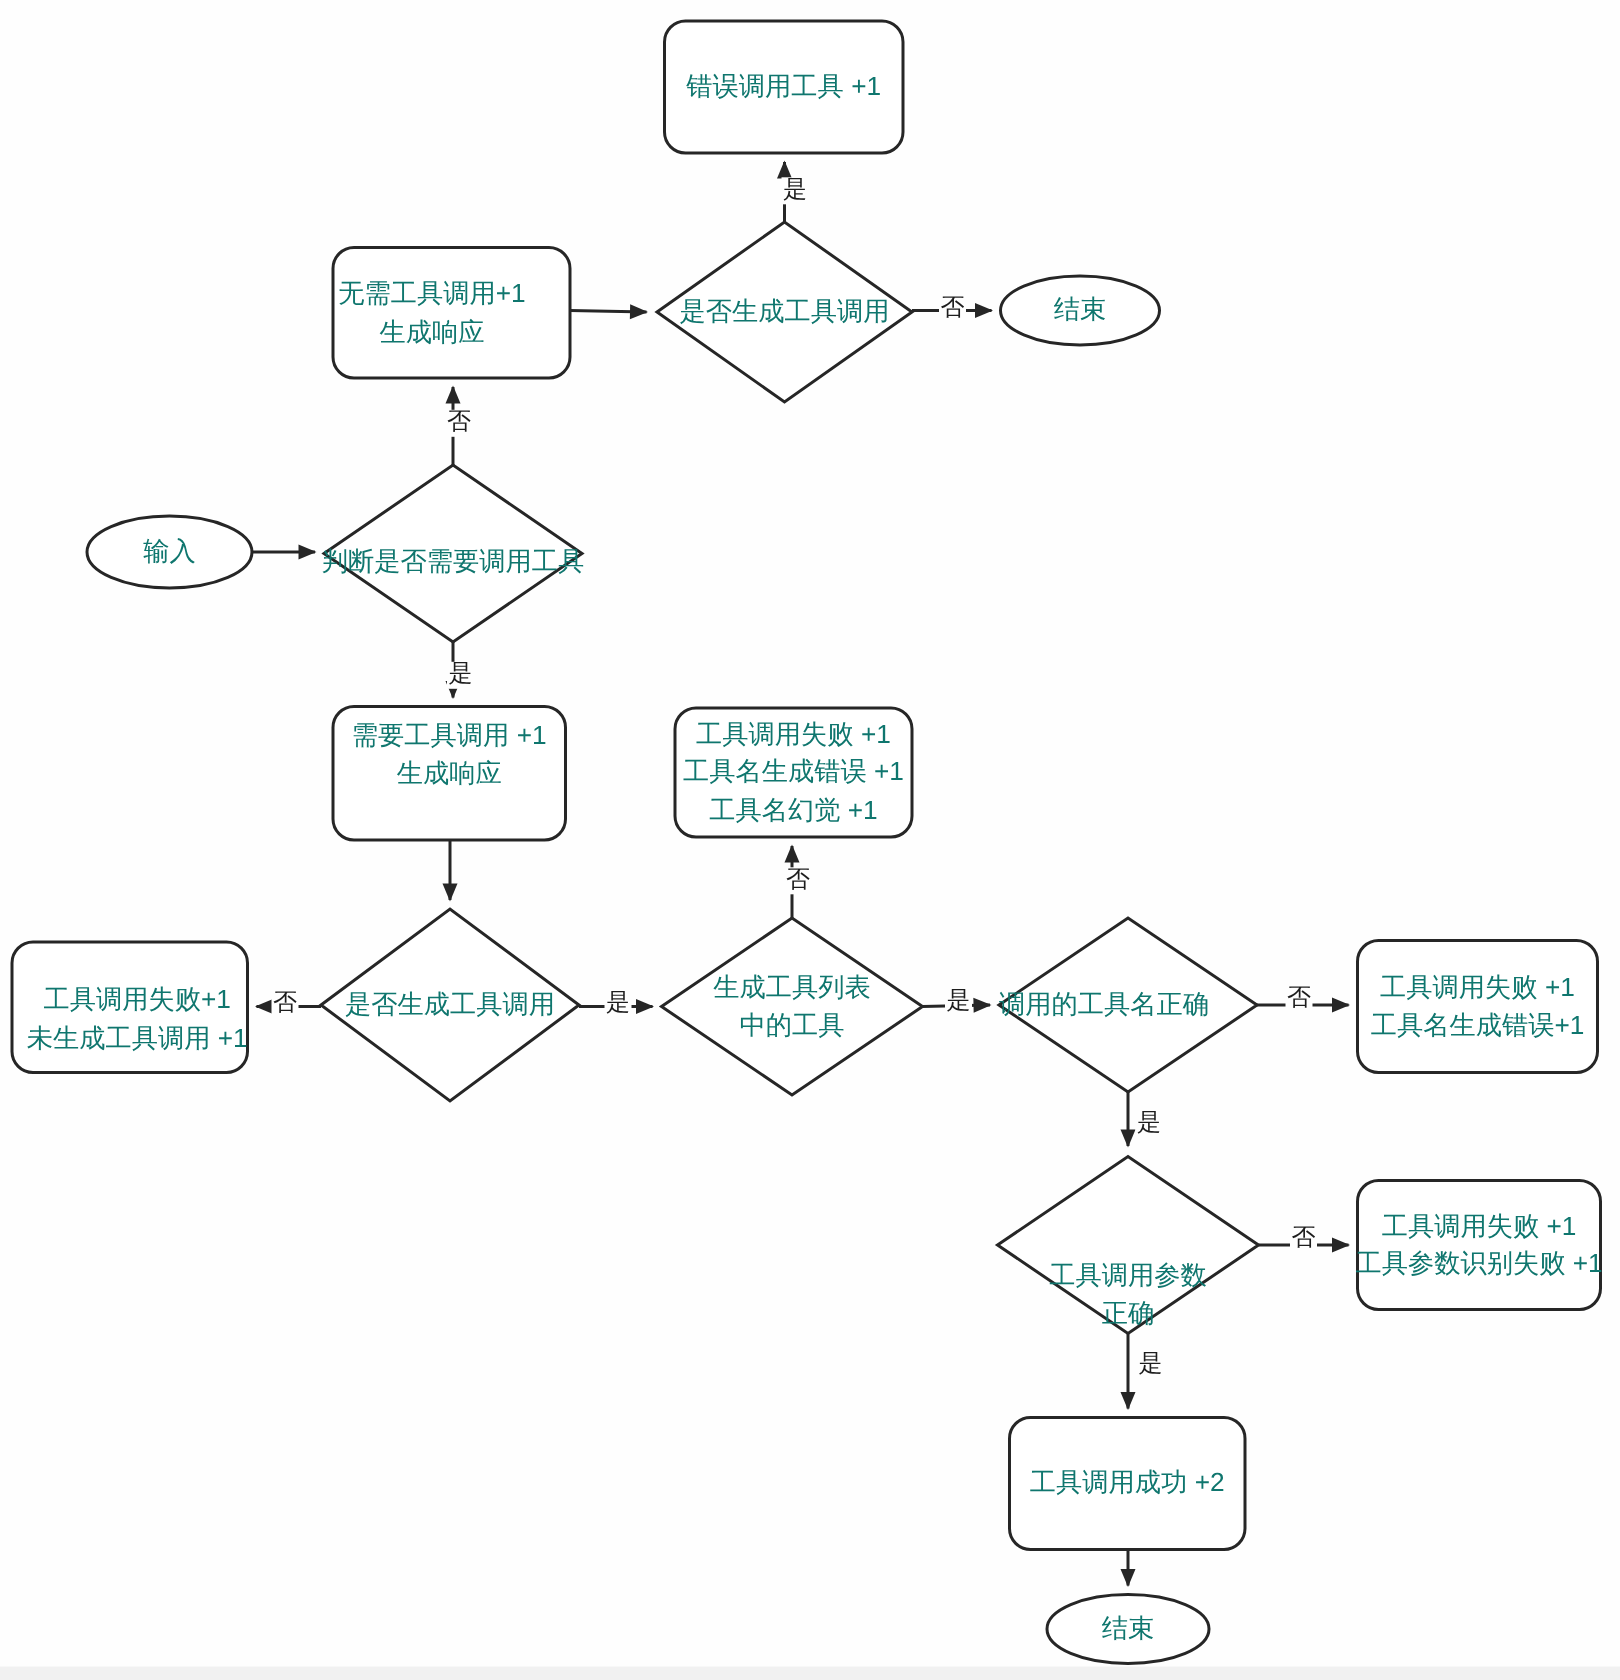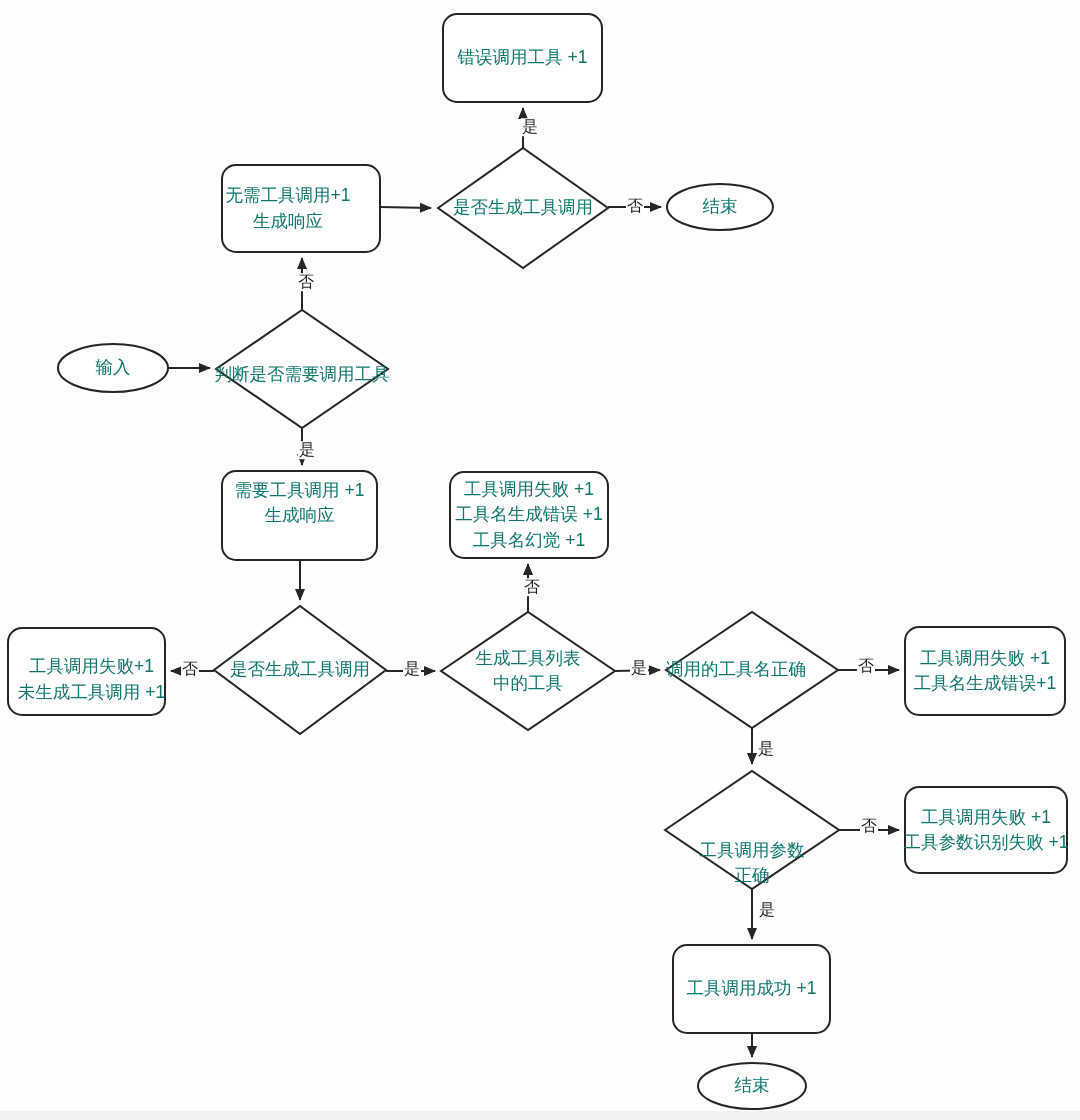--- a/index.html
+++ b/index.html
@@ -115,21 +115,21 @@
       <div class="node-label" style="left: 450px; top: 472px; width: 158px; height: 86px;">工具调用失败 +1
 工具名生成错误 +1
 工具名幻觉 +1</div>
       <div class="node-label" style="left: 634px; top: 612px; width: 204px; height: 116px;">调用的工具名正确</div>
       <div class="node-label" style="left: 905px; top: 627px; width: 160px; height: 88px;">工具调用失败 +1
 工具名生成错误+1</div>
       <div class="node-label" style="left: 649px; top: 804px; width: 206px; height: 118px;">工具调用参数
 正确</div>
       <div class="node-label" style="left: 905px; top: 787px; width: 162px; height: 86px;">工具调用失败 +1
 工具参数识别失败 +1</div>
-      <div class="node-label" style="left: 673px; top: 945px; width: 157px; height: 88px;">工具调用成功 +1</div>
+      <div class="node-label" style="left: 673px; top: 945px; width: 157px; height: 88px;">工具调用成功 +2</div>
       <div class="node-label" style="left: 698px; top: 1063px; width: 108px; height: 46px;">结束</div>
       <span class="edge-label" style="left: 306px; top: 282px;">否</span>
       <span class="edge-label" style="left: 307px; top: 450px;">是</span>
       <span class="edge-label" style="left: 530px; top: 127px;">是</span>
       <span class="edge-label" style="left: 635px; top: 206px;">否</span>
       <span class="edge-label" style="left: 190px; top: 669px;">否</span>
       <span class="edge-label" style="left: 412px; top: 669px;">是</span>
       <span class="edge-label" style="left: 532px; top: 587px;">否</span>
       <span class="edge-label" style="left: 639px; top: 668px;">是</span>
       <span class="edge-label" style="left: 866px; top: 666px;">否</span>

